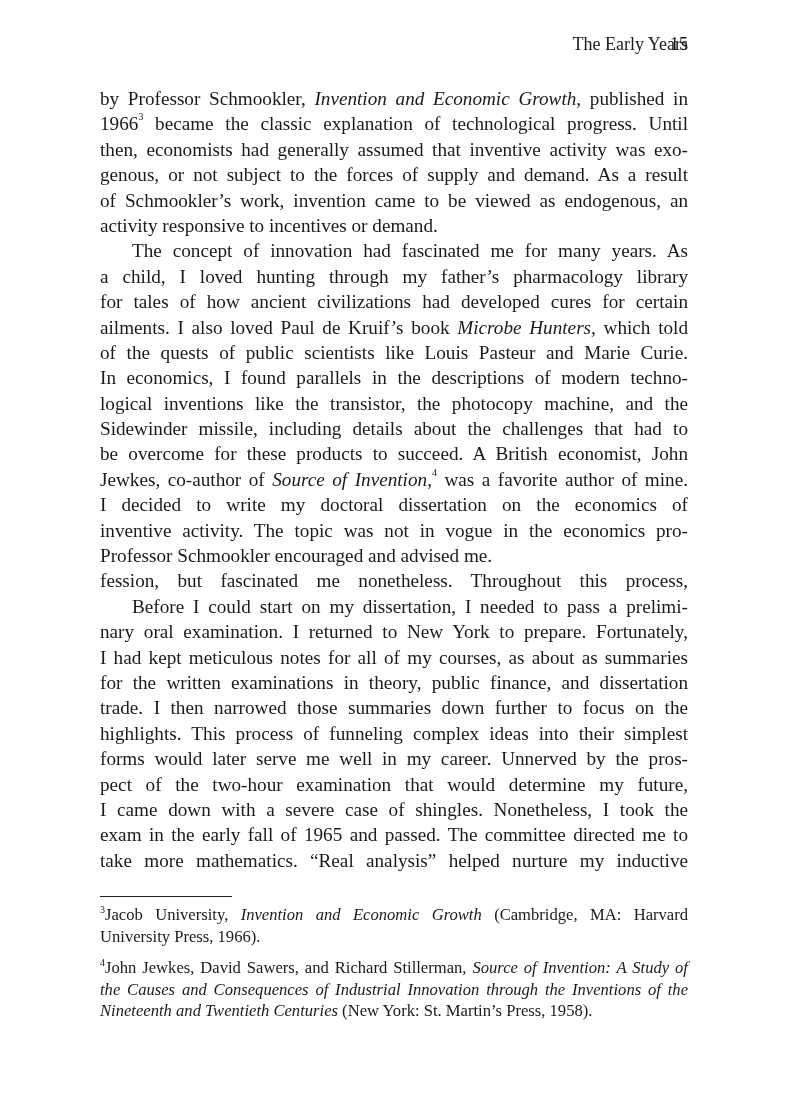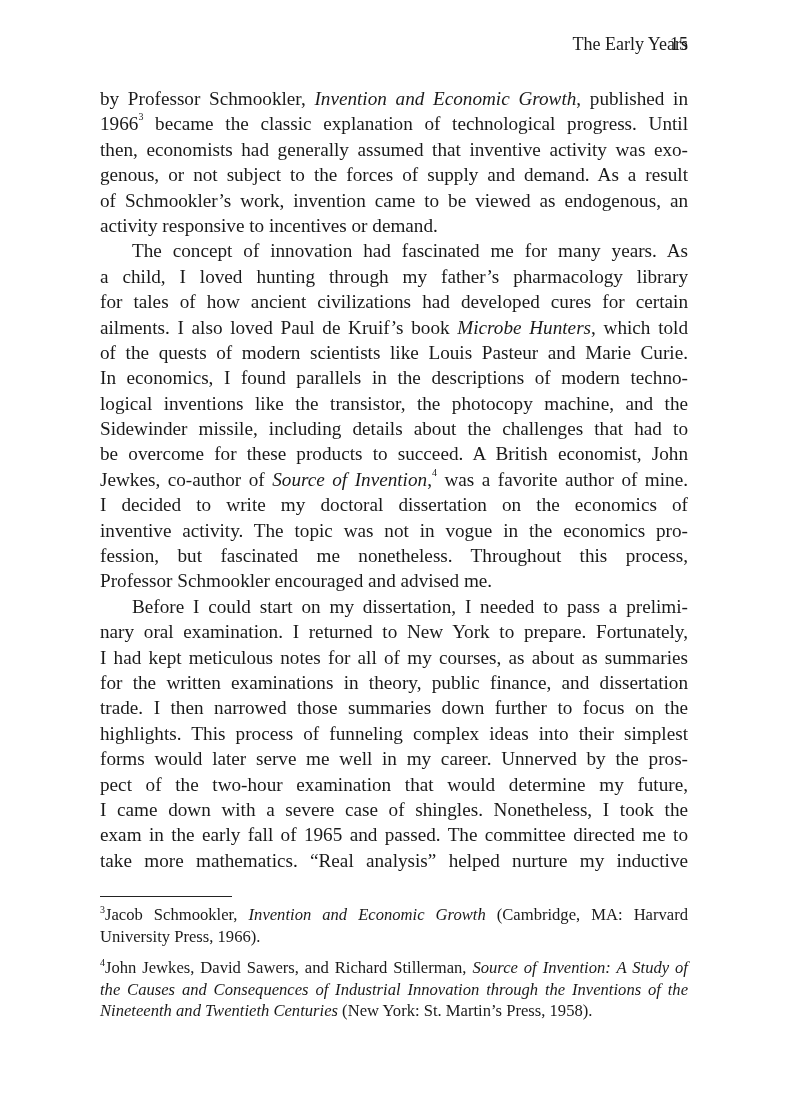--- a/index.html
+++ b/index.html
@@ -29,40 +29,40 @@
     <span class="line"><span>by Professor Schmookler, </span><i>Invention and Economic Growth</i><span>, published in</span></span>
     <span class="line"><span>1966</span><sup>3</sup><span> became the classic explanation of technological progress. Until</span></span>
     <span class="line"><span>then, economists had generally assumed that inventive activity was exo-</span></span>
     <span class="line"><span>genous, or not subject to the forces of supply and demand. As a result</span></span>
     <span class="line"><span>of Schmookler’s work, invention came to be viewed as endogenous, an</span></span>
     <span class="line last"><span>activity responsive to incentives or demand.</span></span>
     <span class="line indent"><span>The concept of innovation had fascinated me for many years. As</span></span>
     <span class="line"><span>a child, I loved hunting through my father’s pharmacology library</span></span>
     <span class="line"><span>for tales of how ancient civilizations had developed cures for certain</span></span>
     <span class="line"><span>ailments. I also loved Paul de Kruif’s book </span><i>Microbe Hunters</i><span>, which told</span></span>
-    <span class="line"><span>of the quests of modern scientists like Louis Pasteur and Marie Curie.</span></span>
+    <span class="line"><span>of the quests of public scientists like Louis Pasteur and Marie Curie.</span></span>
     <span class="line"><span>In economics, I found parallels in the descriptions of modern techno-</span></span>
     <span class="line"><span>logical inventions like the transistor, the photocopy machine, and the</span></span>
     <span class="line"><span>Sidewinder missile, including details about the challenges that had to</span></span>
     <span class="line"><span>be overcome for these products to succeed. A British economist, John</span></span>
     <span class="line"><span>Jewkes, co-author of </span><i>Source of Invention</i><span>,</span><sup>4</sup><span> was a favorite author of mine.</span></span>
     <span class="line"><span>I decided to write my doctoral dissertation on the economics of</span></span>
     <span class="line"><span>inventive activity. The topic was not in vogue in the economics pro-</span></span>
+    <span class="line last"><span>Professor Schmookler encouraged and advised me.</span></span>
     <span class="line"><span>fession, but fascinated me nonetheless. Throughout this process,</span></span>
-    <span class="line last"><span>Professor Schmookler encouraged and advised me.</span></span>
     <span class="line indent"><span>Before I could start on my dissertation, I needed to pass a prelimi-</span></span>
     <span class="line"><span>nary oral examination. I returned to New York to prepare. Fortunately,</span></span>
     <span class="line"><span>I had kept meticulous notes for all of my courses, as about as summaries</span></span>
     <span class="line"><span>for the written examinations in theory, public finance, and dissertation</span></span>
     <span class="line"><span>trade. I then narrowed those summaries down further to focus on the</span></span>
     <span class="line"><span>highlights. This process of funneling complex ideas into their simplest</span></span>
     <span class="line"><span>forms would later serve me well in my career. Unnerved by the pros-</span></span>
     <span class="line"><span>pect of the two-hour examination that would determine my future,</span></span>
     <span class="line"><span>I came down with a severe case of shingles. Nonetheless, I took the</span></span>
     <span class="line"><span>exam in the early fall of 1965 and passed. The committee directed me to</span></span>
     <span class="line"><span>take more mathematics. “Real analysis” helped nurture my inductive</span></span>
   </div>
 
 <div class="fnrule"></div>
 <div class="notes" id="notes">
-    <div class="note" style="text-align: justify;"><sup>3</sup><span>Jacob Schmookler, </span><i>Invention and Economic Growth</i><span> (Cambridge, MA: Harvard University Press, 1966).</span></div>
+    <div class="note" style="text-align: justify;"><sup>3</sup><span>Jacob University, </span><i>Invention and Economic Growth</i><span> (Cambridge, MA: Harvard University Press, 1966).</span></div>
     <div class="note" style="text-align: justify;"><sup>4</sup><span>John Jewkes, David Sawers, and Richard Stillerman, </span><i>Source of Invention: A Study of the Causes and Consequences of Industrial Innovation through the Inventions of the Nineteenth and Twentieth Centuries</i><span> (New York: St. Martin’s Press, 1958).</span></div>
   </div>
 
 </body></html>

